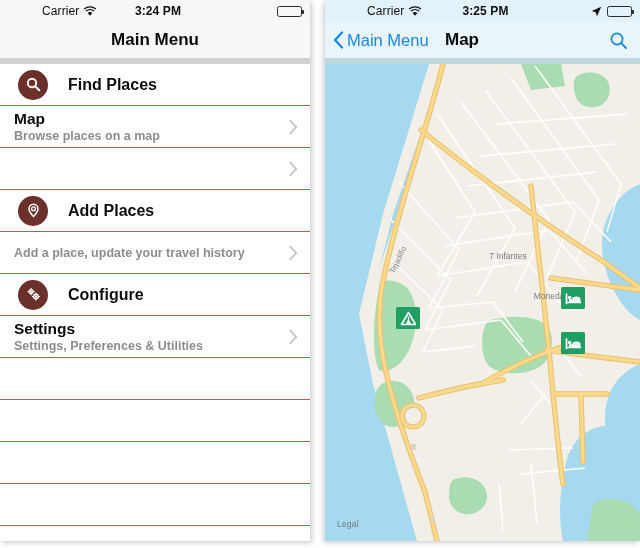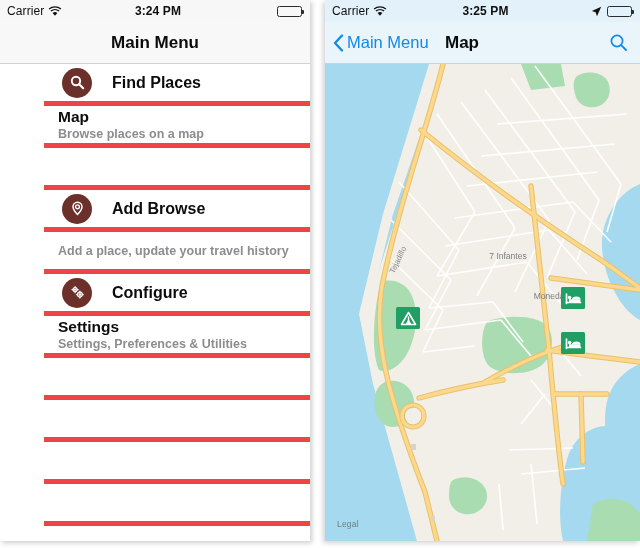--- a/index.html
+++ b/index.html
@@ -19,21 +19,21 @@
                  box-shadow: -2px 2px 5px rgba(0,0,0,0.18); }
 
   
   .statusbar {
     position: relative; height: 22px; width: 100%;
     display: flex; align-items: center;
     font-size: 12px; color: #0f0f0f; letter-spacing: 0.1px;
   }
   .statusbar.lightgrey { background: #f7f7f7; }
   .statusbar.bluetint  { background: #e3f2fa; }
-  .sb-left  { display: flex; align-items: center; gap: 4px; padding-left: 7px; }
+  .sb-left  { display: flex; align-items: center; gap: 4px; padding-left: 7px; margin-left: 35px; }
   .sb-mid   { position: absolute; left: 6px; right: 0; text-align: center;
               font-weight: bold; font-size: 12px; pointer-events: none; }
   .sb-right { margin-left: auto; display: flex; align-items: center;
               gap: 5px; padding-right: 8px; }
   .carrier-label { font-size: 12px; }
 
   .wifi-icon { width: 14px; height: 11px; display: block; }
   .loc-icon  { width: 11px; height: 11px; display: block; }
   .batt {
     position: relative; width: 25px; height: 11px;
@@ -43,21 +43,21 @@
   .batt::after {
     content: ""; position: absolute; right: -3px; top: 3.2px;
     width: 2px; height: 4px; background: #2b2b2b; border-radius: 0 1px 1px 0;
   }
   .batt .fill { width: 100%; height: 100%; background: #101010; border-radius: 1px; }
 
   
   .navbar {
     position: relative; height: 42px; width: 100%;
     display: flex; align-items: center;
-    border-bottom: 1px solid #0f172a;
+    border-bottom: 6px solid #0f172a;
   }
   .navbar.plain { background: #f8f8f8; border-bottom-color: #d2d2d3; }
   .navbar.blue  { background: #e9f4fb; border-bottom-color: #bfd5e0; }
   .nav-title {
     position: absolute; left: 0; right: 0; text-align: center;
     font-size: 17px; font-weight: bold; color: #0b0b0b; pointer-events: none;
   }
   .navbar.blue .nav-title { left: 120px; right: 0; text-align: left; }
   .nav-back {
     display: flex; align-items: center; gap: 3px;
@@ -65,22 +65,21 @@
   }
   .chev-back { width: 11px; height: 18px; display: block; }
   .nav-search-btn { margin-left: auto; padding-right: 12px; z-index: 2; display: flex; }
   .nav-search-btn svg { width: 19px; height: 19px; display: block; }
 
   
   .tableview { width: 100%; background: #ffffff; }
   .cell {
     position: relative; width: 100%; background: #ffffff;
     display: flex; align-items: center;
-    border-bottom: 5px solid #ef4444;
-    margin-left: 44px;
+    border-bottom: 1px solid #ef4444;
   }
   .cell.icon-cell  { height: 42px; padding-left: 18px; }
   .cell.two-line   { height: 42px; padding-left: 14px; }
   .cell.blank      { height: 42px; }
   .cell-badge {
     width: 30px; height: 30px; border-radius: 50%;
     background: #6b3029; flex: 0 0 30px;
     display: flex; align-items: center; justify-content: center;
   }
   .cell-badge svg { width: 17px; height: 17px; display: block; }
@@ -176,21 +175,21 @@
         </span>
       </div>
 
       <div class="cell icon-cell">
         <span class="cell-badge">
           <svg viewBox="0 0 17 17">
             <path d="M8.5 2.3 c-2.5 0 -4.5 2 -4.5 4.5 c0 3.2 4.5 7.7 4.5 7.7 s4.5 -4.5 4.5 -7.7 c0 -2.5 -2 -4.5 -4.5 -4.5 z" fill="none" stroke="#fff" stroke-width="1.5"></path>
             <circle cx="8.5" cy="6.8" r="1.9" fill="none" stroke="#fff" stroke-width="1.4"></circle>
           </svg>
         </span>
-        <span class="cell-badge-title">Add Browse</span>
+        <span class="cell-badge-title">Add Places</span>
       </div>
 
       <div class="cell two-line">
         <span class="cell-text">
           <span class="cell-sub">Add a place, update your travel history</span>
         </span>
         <span class="disclosure">
           <svg viewBox="0 0 9 15">
               <path d="M1.2 1.2 L7.2 7.5 L1.2 13.8" fill="none" stroke="#c7c7cc" stroke-width="1.9" stroke-linecap="round" stroke-linejoin="round"></path>
             </svg>

